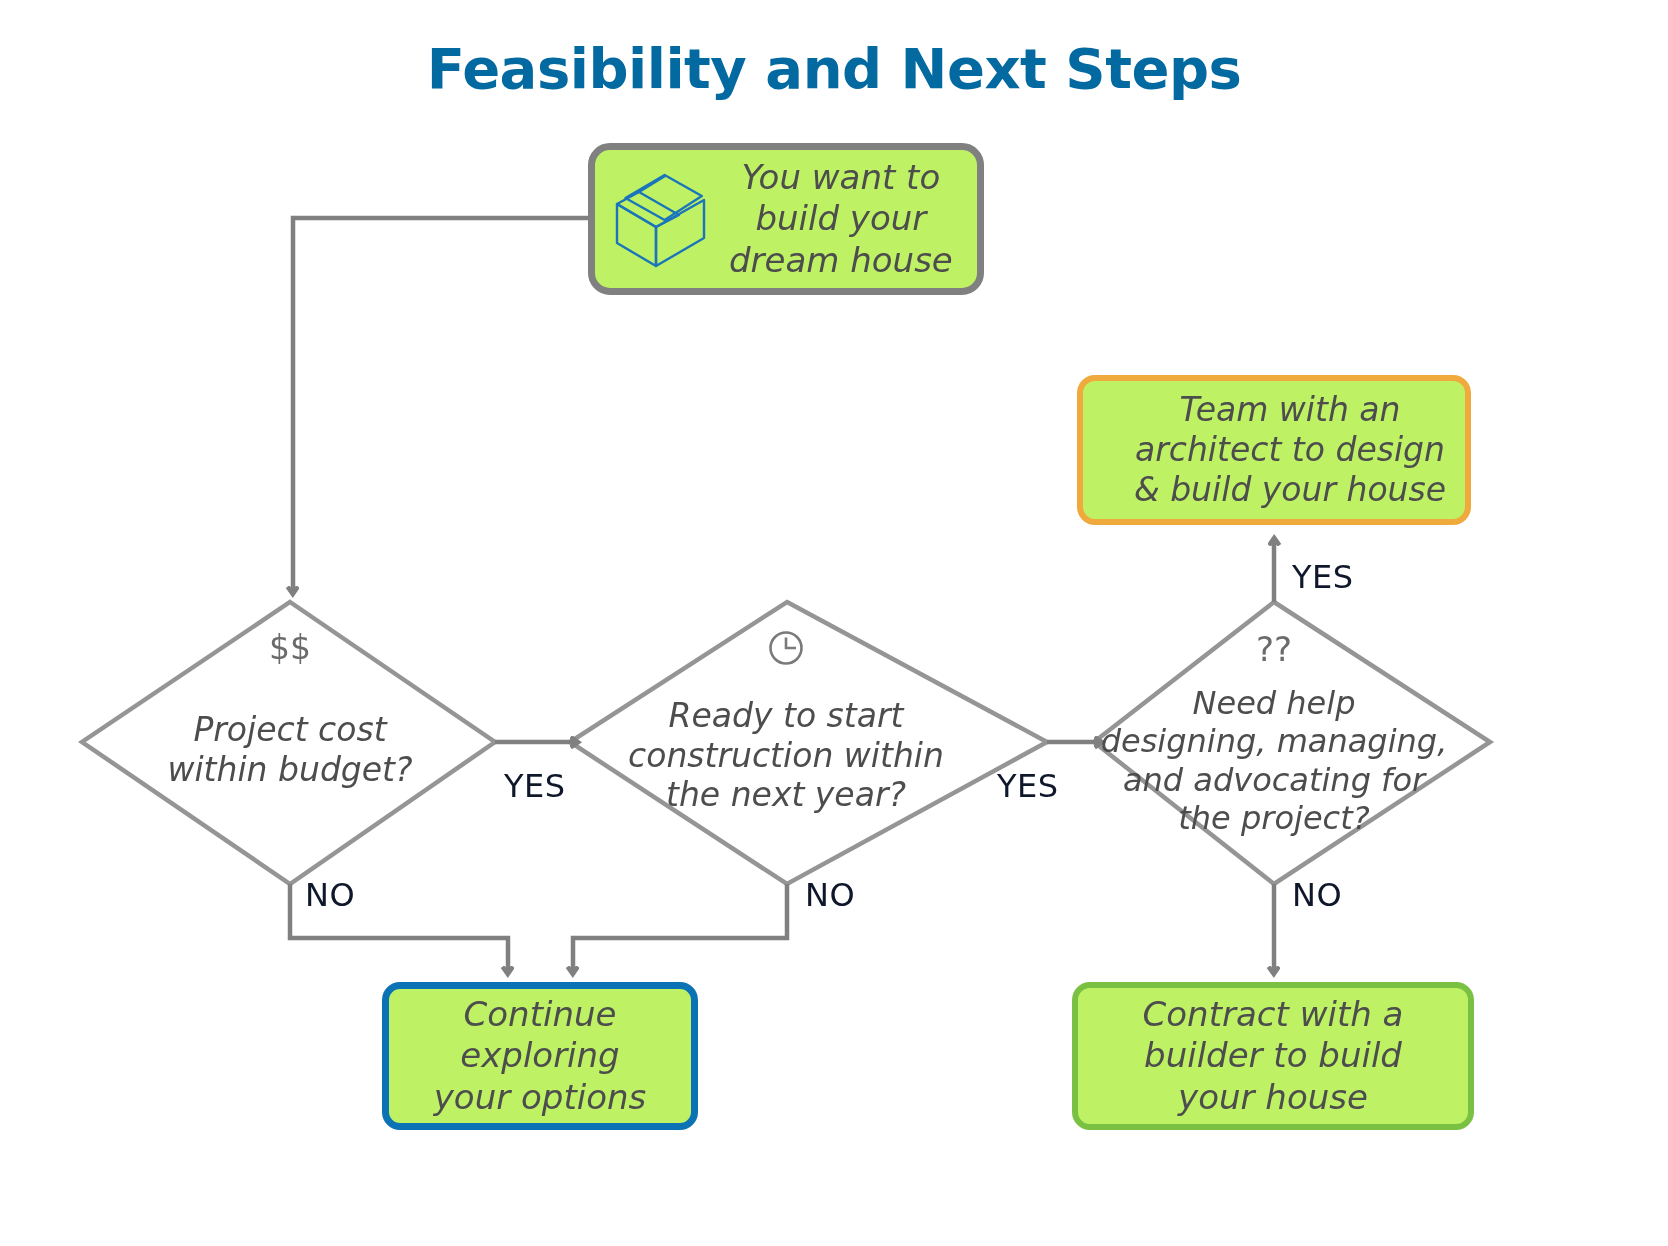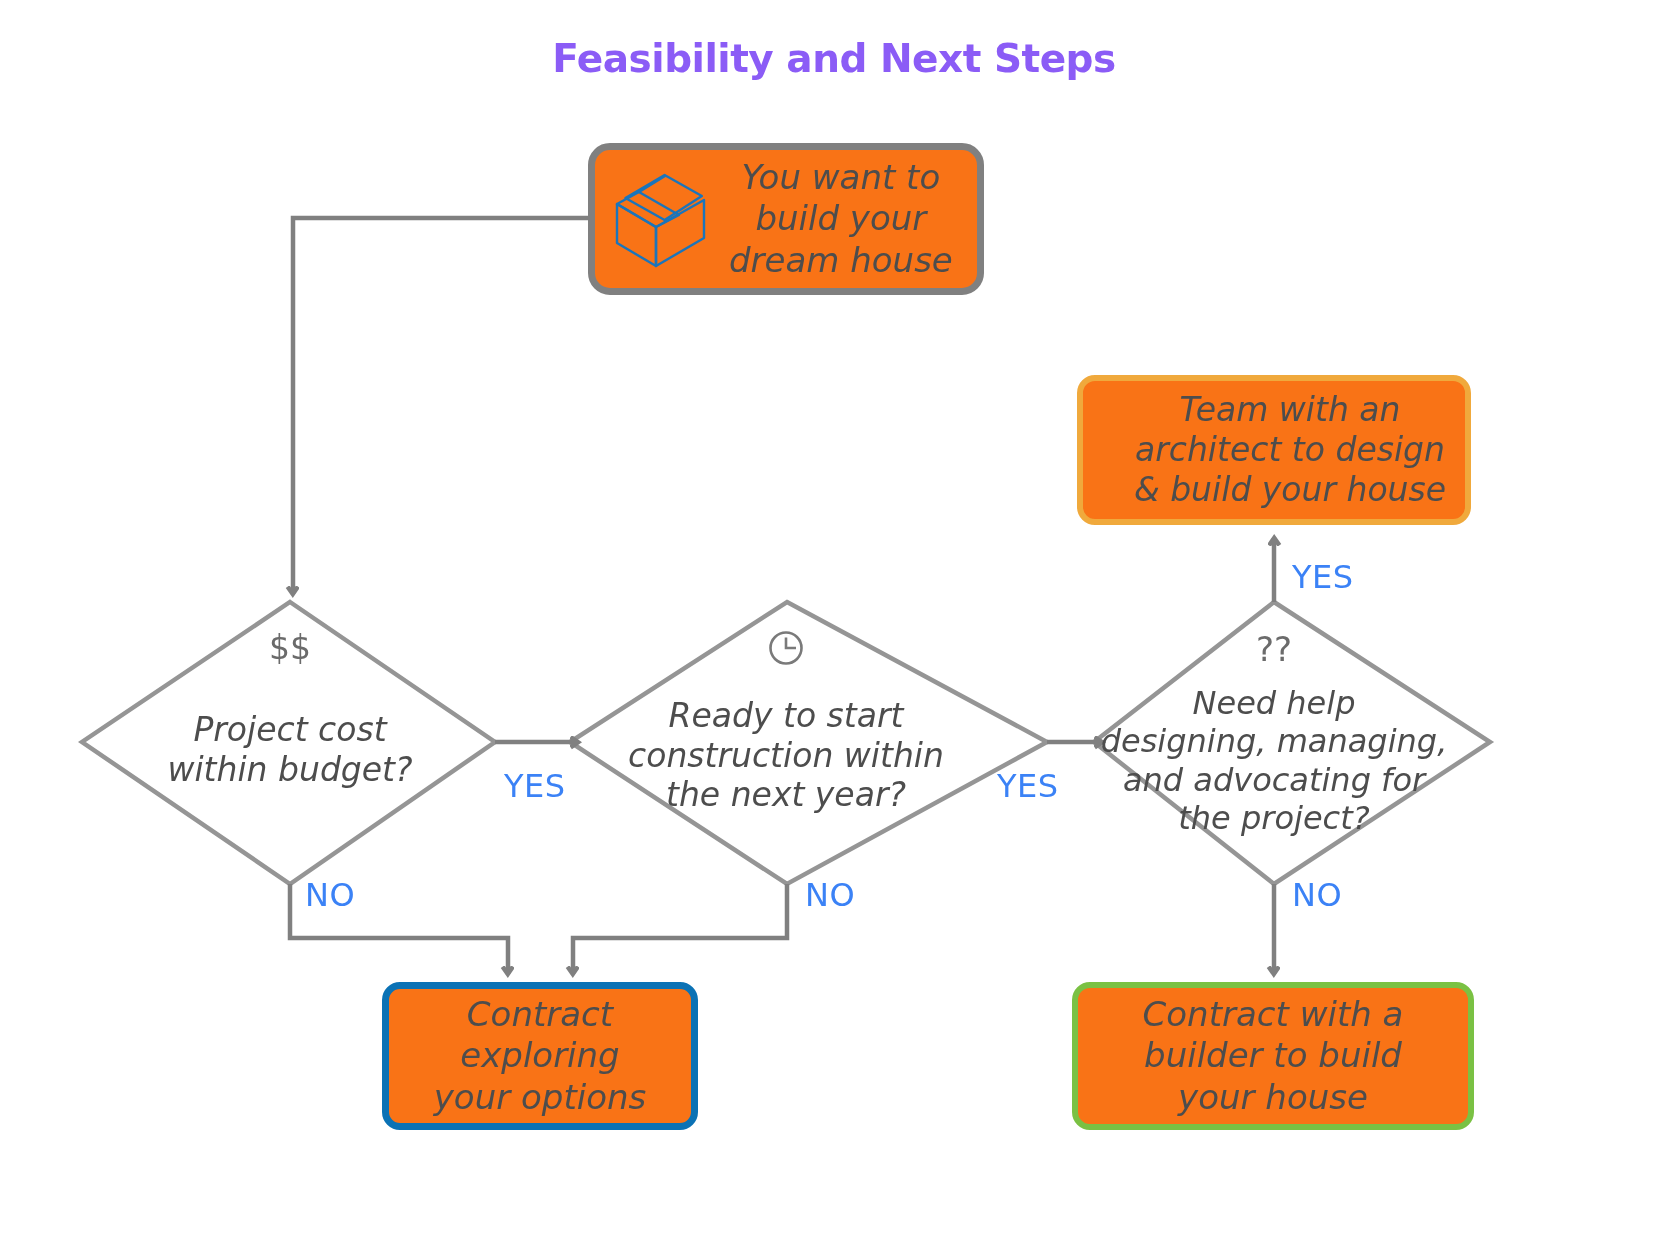--- a/index.html
+++ b/index.html
@@ -32,33 +32,33 @@
 
   
   .title {
     position: absolute;
     left: 0;
     top: 36px;
     width: 1668px;
     text-align: center;
     font-family: "DejaVu Sans", "Liberation Sans", sans-serif;
     font-weight: bold;
-    font-size: 39px;
+    font-size: 56px;
     letter-spacing: -0.5px;
-    color: #8b5cf6;
+    color: #0369a1;
     white-space: nowrap;
   }
 
   
   .node-box {
     position: absolute;
     box-sizing: border-box;
     border-style: solid;
     border-radius: 18px;
-    background: #f97316;
+    background: #bef264;
     display: flex;
     align-items: center;
     justify-content: center;
   }
   .node-box .label {
     font-style: italic;
     color: #4d4d4d;
     text-align: center;
     line-height: 1.22;
     white-space: pre-line;
@@ -169,21 +169,21 @@
   }
   #diamond-help .glyph { margin-top: 2px; font-size: 34px; }
   #diamond-help .qtext { font-size: 32px; margin-top: 16px; }
 
   .clock-icon { width: 38px; height: 38px; display:block; }
 
   
   .edge-label {
     position: absolute;
     font-size: 32px;
-    color: #3b82f6;
+    color: #0f172a;
     font-family: "DejaVu Sans", "Liberation Sans", sans-serif;
     letter-spacing: 0.5px;
     white-space: nowrap;
   }
   #label-yes-1 { left: 504px; top: 767px; }
   #label-yes-2 { left: 997px; top: 767px; }
   #label-yes-3 { left: 1292px; top: 558px; }
   #label-no-1  { left: 305px; top: 876px; }
   #label-no-2  { left: 805px; top: 876px; }
   #label-no-3  { left: 1292px; top: 876px; }
@@ -241,21 +241,21 @@
 dream house</div>
   </div>
 
   <div class="node-box" id="node-architect">
     <div class="label">Team with an
 architect to design
 &amp; build your house</div>
   </div>
 
   <div class="node-box" id="node-continue">
-    <div class="label">Contract
+    <div class="label">Continue
 exploring
 your options</div>
   </div>
 
   <div class="node-box" id="node-builder">
     <div class="label">Contract with a
 builder to build
 your house</div>
   </div>
 

